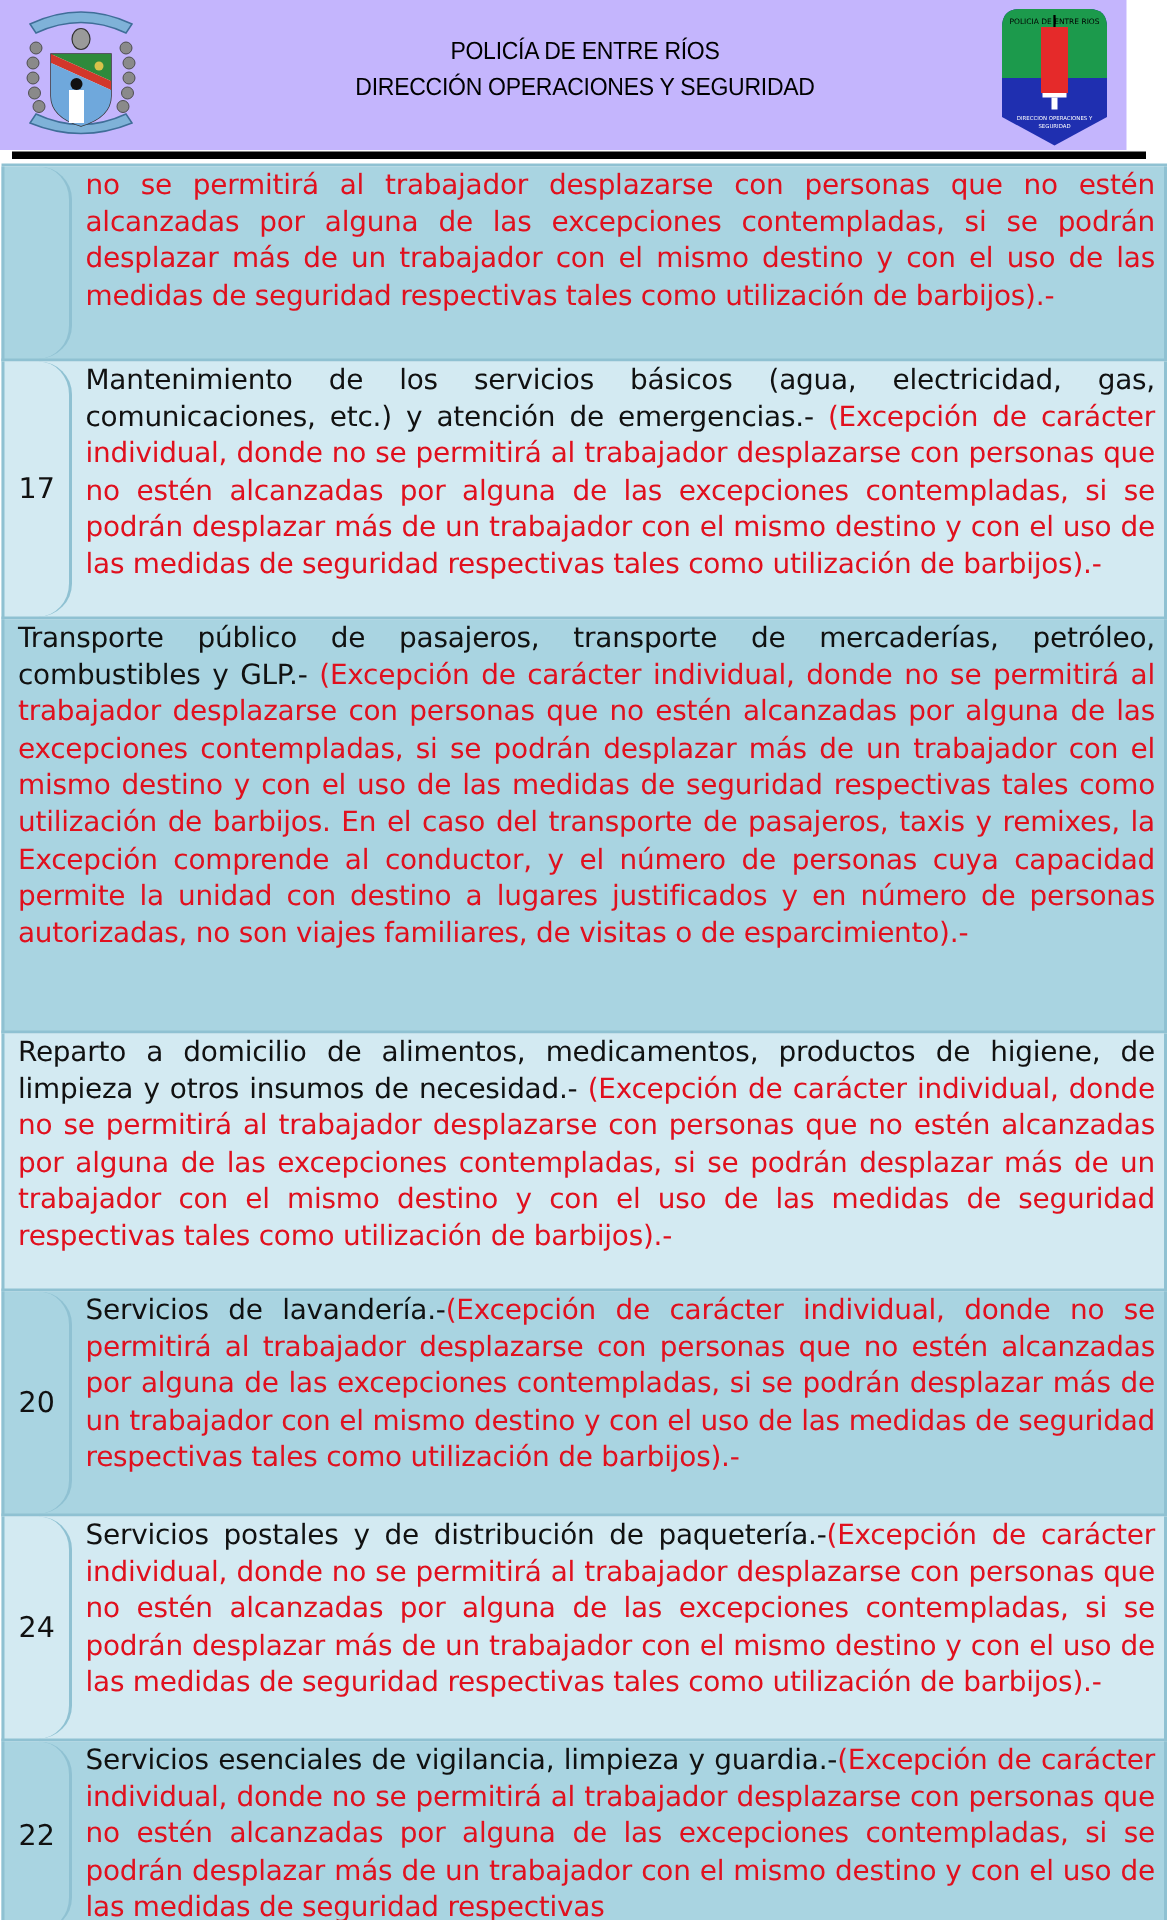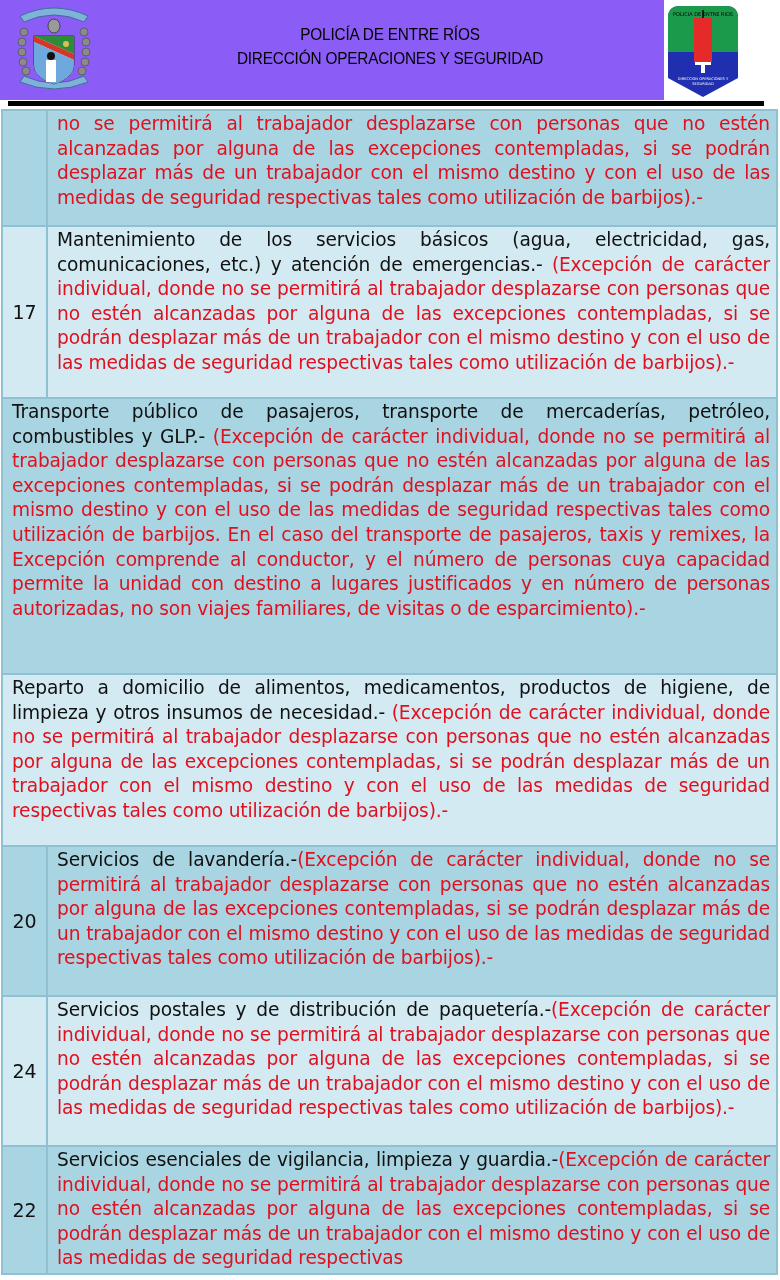--- a/index.html
+++ b/index.html
@@ -1,30 +1,30 @@
 <!DOCTYPE html>
 <html><head>
 <meta charset="utf-8">
 <style>
   * { box-sizing: border-box; margin: 0; padding: 0; }
   html, body { width: 780px; height: 1280px; overflow: hidden; background: #ffffff; }
   body { position: relative; font-family: "DejaVu Sans", sans-serif; }
-  .header { position: absolute; left: 0; top: 0; width: 664px; height: 100px; background: #8b5cf6; }
+  .header { position: absolute; left: 0; top: 0; width: 751px; height: 100px; background: #c4b5fd; }
   .logo-left { position: absolute; left: 10px; top: 2px; width: 88px; height: 92px; }
   .logo-right { position: absolute; left: 664px; top: 4px; width: 78px; height: 94px; }
   .title-block { position: absolute; left: 180px; top: 22px; width: 420px; text-align: center;
     font-family: "Liberation Sans", sans-serif; font-size: 16.5px; line-height: 24px; color: #000; letter-spacing: -0.2px; transform: scaleX(0.93); }
   .title-line { display: block; white-space: nowrap; }
   .rule { position: absolute; left: 8px; top: 101px; width: 756px; height: 5px; background: #000; }
   .table { position: absolute; left: 1px; top: 109px; width: 777px; border-top: 2px solid #8fc1d2; }
   .row { display: flex; border-bottom: 2px solid #8fc1d2; border-left: 2px solid #8fc1d2; border-right: 2px solid #8fc1d2; }
   .row.dark { background: #a9d4e1; }
   .row.light { background: #d3eaf2; }
   .num { width: 45px; flex: 0 0 45px; border-right: 2px solid #8fc1d2; display: flex; align-items: center; justify-content: center;
-    font-family: "DejaVu Sans", sans-serif; font-size: 19px; color: #111; }
+    font-family: "DejaVu Sans", sans-serif; font-size: 19px; color: #111; border-radius: 22px; }
   .txt { flex: 1; padding: 1px 6px 2px 9px; font-family: "DejaVu Sans", sans-serif; font-size: 18.6px; line-height: 24.6px;
     text-align: justify; color: #111; letter-spacing: -0.15px; }
   .red { color: #e0101e; }
 </style>
 </head>
 <body>
 
 <div class="header">
   <svg class="logo-left" viewBox="0 0 88 92">
     <path d="M10 14 Q44 -2 78 14 L74 20 Q44 6 14 20 Z" fill="#7fb2d8" stroke="#3f6e98" stroke-width="1"></path>
@@ -66,21 +66,21 @@
     <rect x="37" y="61" width="4" height="8" fill="#fff"></rect>
     <text x="39" y="12" font-size="5" fill="#000" text-anchor="middle" font-family="DejaVu Sans, sans-serif">POLICIA DE ENTRE RIOS</text>
     <text x="39" y="76" font-size="3.6" fill="#fff" text-anchor="middle" font-family="DejaVu Sans, sans-serif">DIRECCION OPERACIONES Y</text>
     <text x="39" y="81" font-size="3.6" fill="#fff" text-anchor="middle" font-family="DejaVu Sans, sans-serif">SEGURIDAD</text>
   </svg>
 </div>
 
 <div class="rule"></div>
 
 <div class="table">
-  <div class="row dark" style="height:116px">
+  <div class="row dark" style="height:130px">
     <div class="num"></div>
     <div class="txt"><span></span><span class="red">no se permitirá al trabajador desplazarse con personas que no estén alcanzadas por alguna de las excepciones contempladas, si se podrán desplazar más de un trabajador con el mismo destino y con el uso de las medidas de seguridad respectivas tales como utilización de barbijos).-</span></div>
   </div>
   <div class="row light" style="height:172px">
     <div class="num">17</div>
     <div class="txt"><span>Mantenimiento de los servicios básicos (agua, electricidad, gas, comunicaciones, etc.) y atención de emergencias.- </span><span class="red">(Excepción de carácter individual, donde no se permitirá al trabajador desplazarse con personas que no estén alcanzadas por alguna de las excepciones contempladas, si se podrán desplazar más de un trabajador con el mismo destino y con el uso de las medidas de seguridad respectivas tales como utilización de barbijos).-</span></div>
   </div>
   <div class="row dark" style="height:276px">
     <div class="txt"><span>Transporte público de pasajeros, transporte de mercaderías, petróleo, combustibles y GLP.- </span><span class="red">(Excepción de carácter individual, donde no se permitirá al trabajador desplazarse con personas que no estén alcanzadas por alguna de las excepciones contempladas, si se podrán desplazar más de un trabajador con el mismo destino y con el uso de las medidas de seguridad respectivas tales como utilización de barbijos. En el caso del transporte de pasajeros, taxis y remixes, la Excepción comprende al conductor, y el número de personas cuya capacidad permite la unidad con destino a lugares justificados y en número de personas autorizadas, no son viajes familiares, de visitas o de esparcimiento).-</span></div>
   </div>

